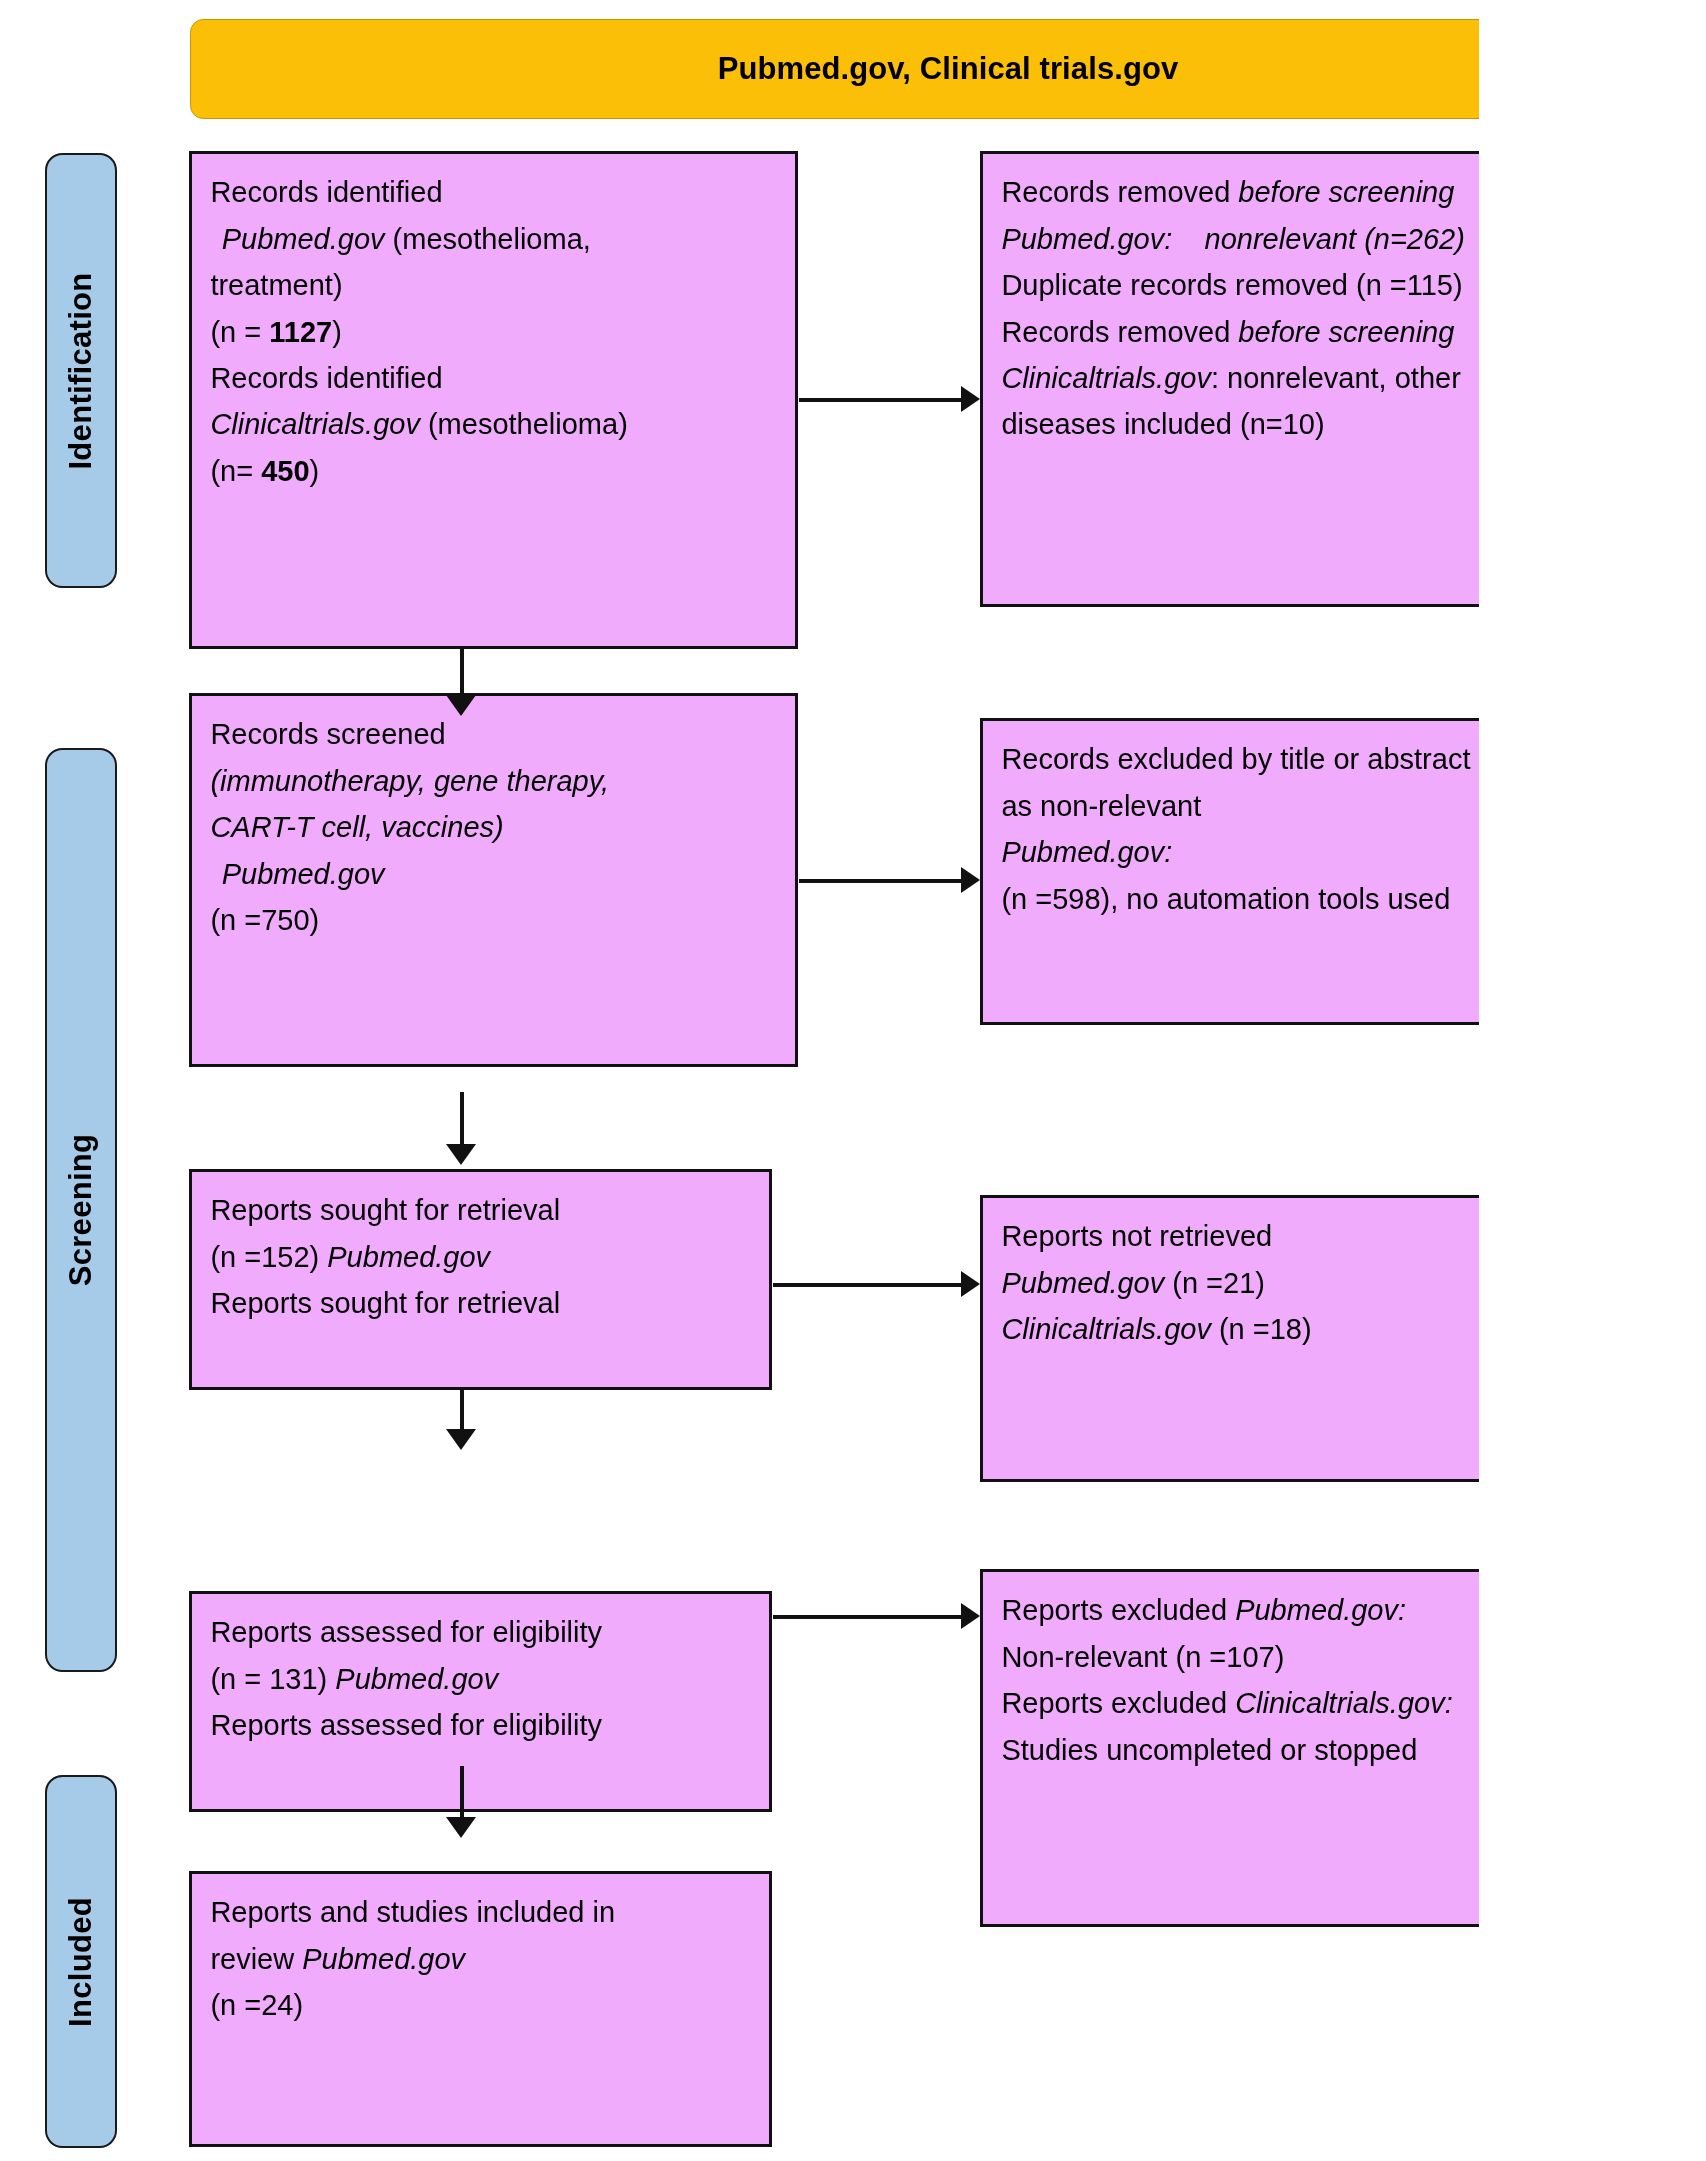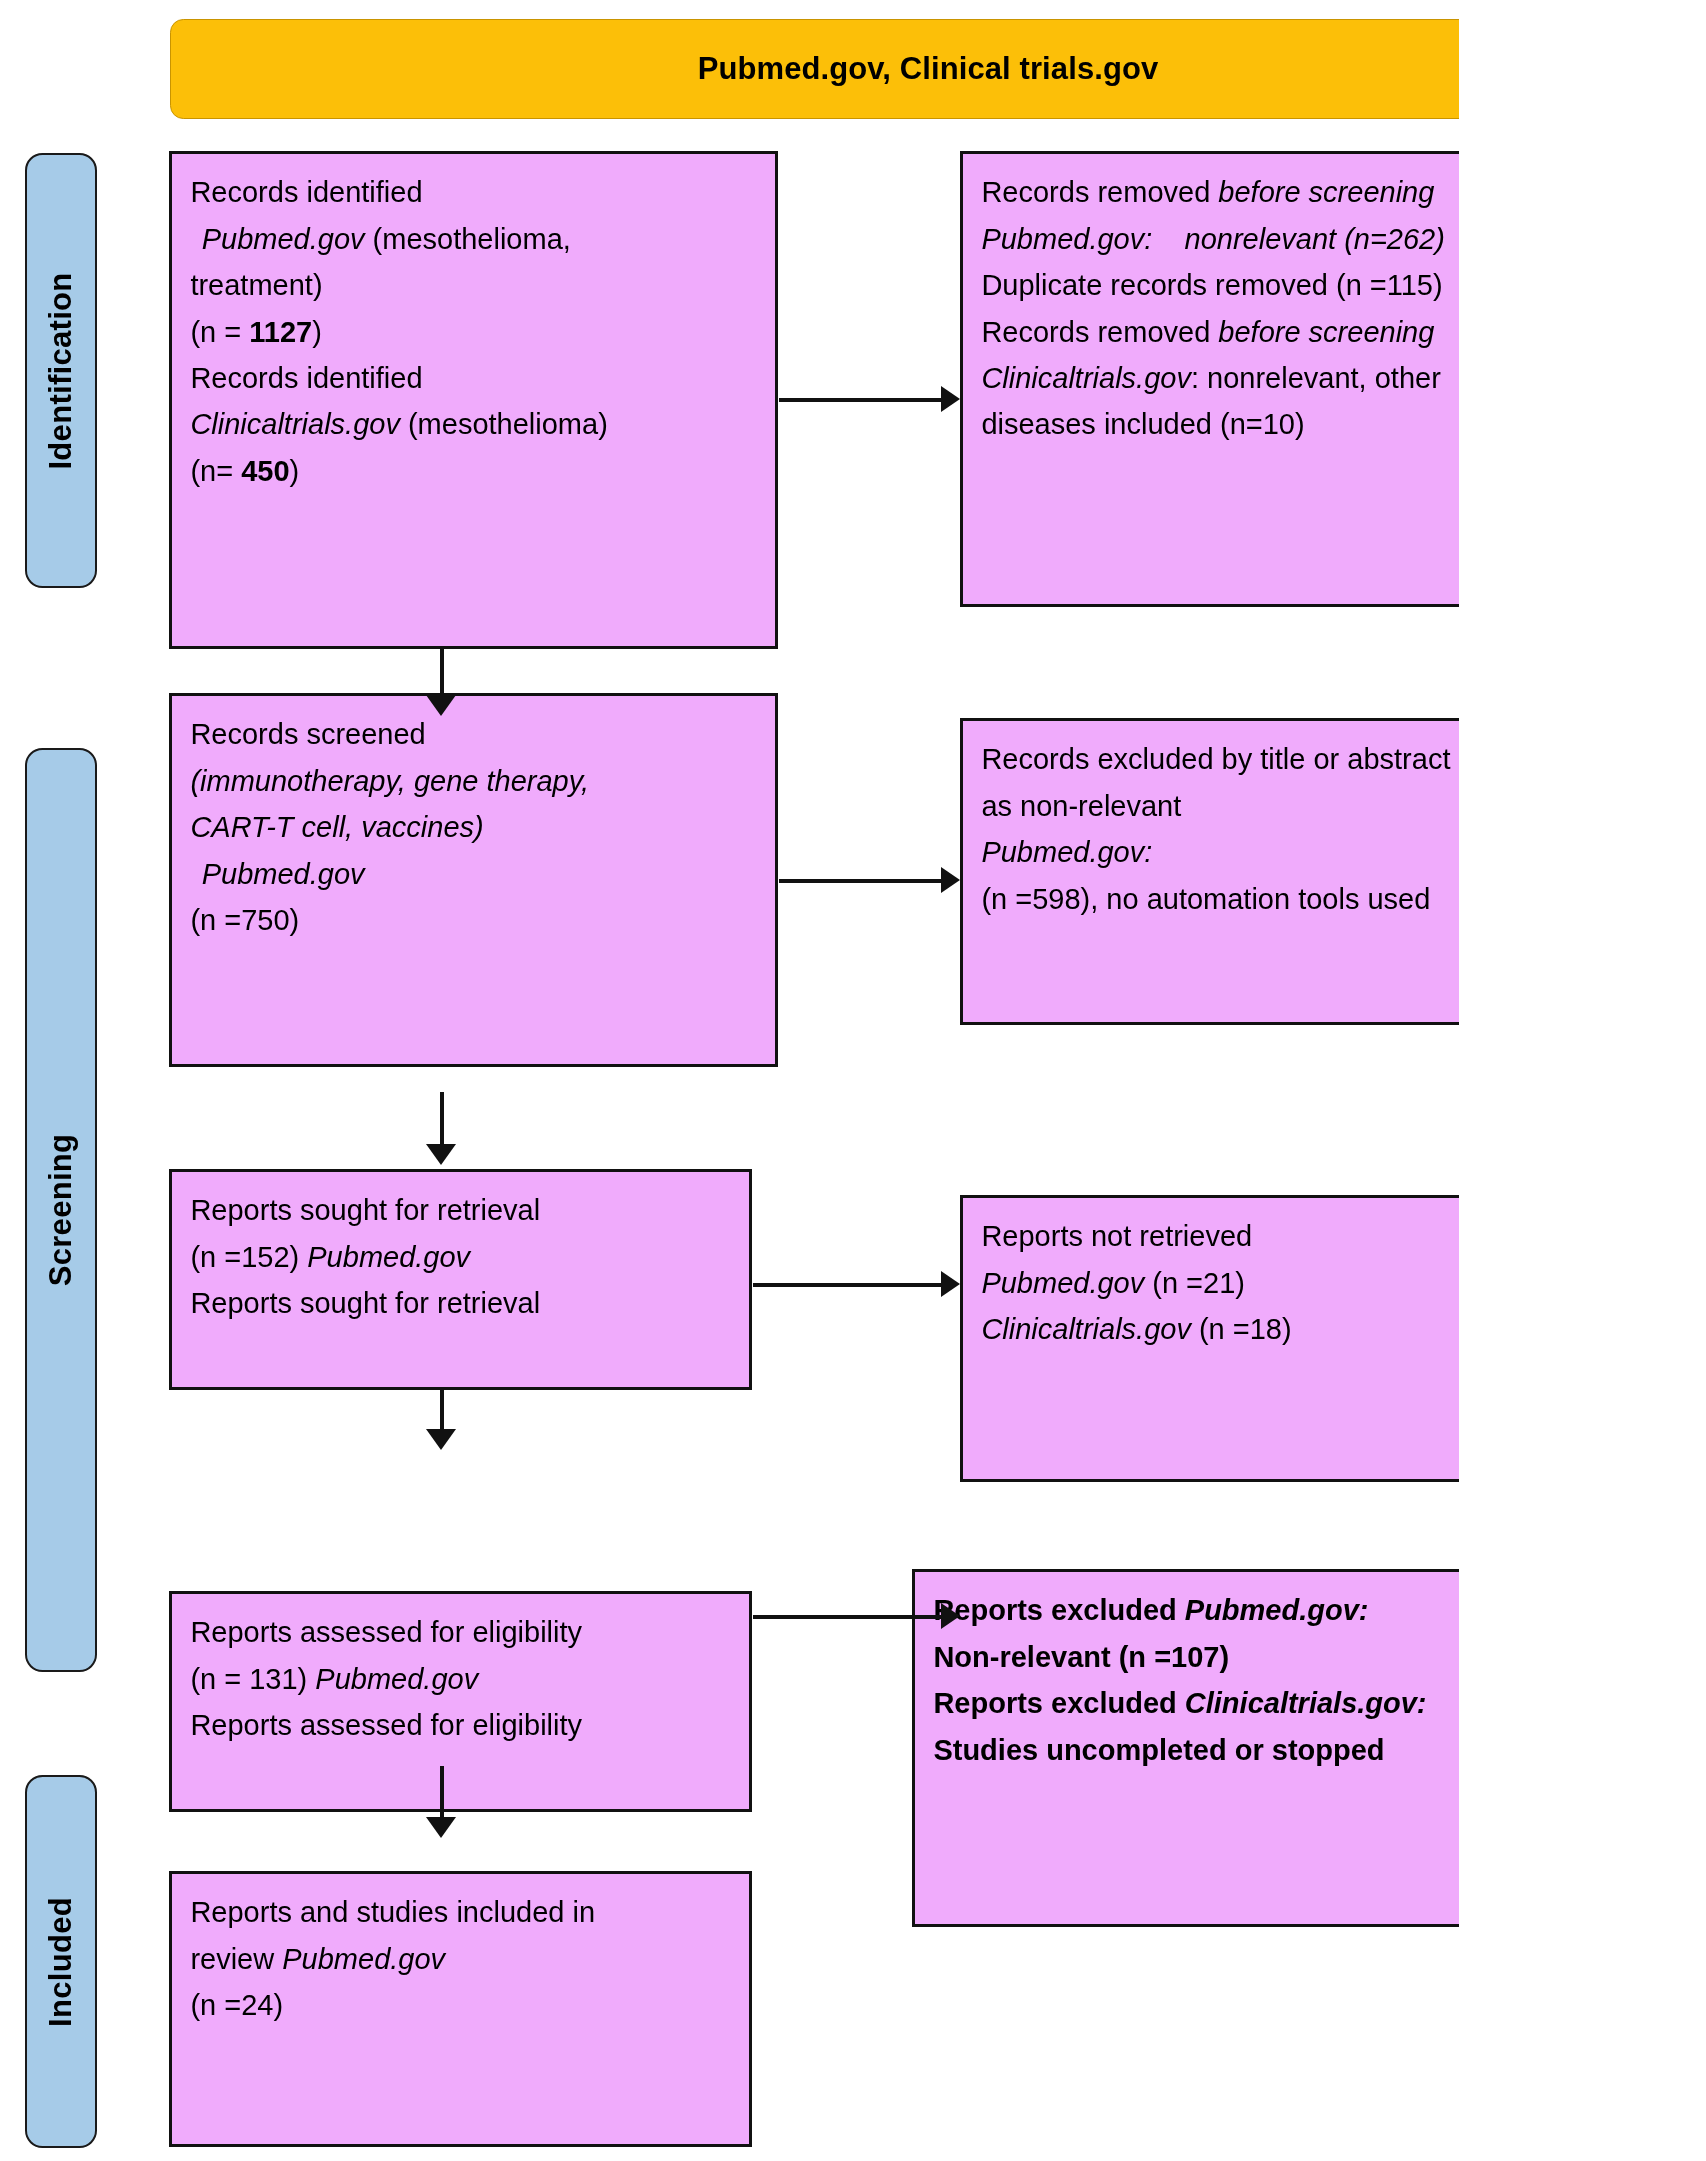--- a/index.html
+++ b/index.html
@@ -3,20 +3,21 @@
 <meta charset="utf-8">
 <style>
   html,body{margin:0;padding:0;background:#fff;}
   #page{
     position:relative;
     width:1459px;height:2161px;
     background:#ffffff;
     font-family:"Liberation Sans","DejaVu Sans",sans-serif;
     color:#000;
     overflow:hidden;
+    margin-left:20px;
   }
 
   
   .banner{
     position:absolute;
     left:170px;top:19px;width:1516px;height:100px;
     background:#FCBF08;
     border:1.5px solid #C99400;
     border-radius:13.3px;
     box-sizing:border-box;
@@ -66,21 +67,21 @@
   #box-identified        {left:169px;  top:151px;  width:609px; height:498px;}
   #box-screened          {left:169px;  top:693px; width:609px; height:374px;}
   #box-sought            {left:169px;  top:1169px; width:583px; height:221px;}
   #box-eligibility       {left:169px;  top:1591px; width:583px; height:221px;}
   #box-included          {left:169px;  top:1871px; width:583px; height:276px;}
 
   
   #box-removed           {left:960px; top:151px;  width:727px; height:456px;}
   #box-excluded-title    {left:960px; top:718px; width:727px; height:307px;}
   #box-not-retrieved     {left:960px; top:1195px; width:727px; height:287px;}
-  #box-reports-excluded  {left:912px; top:1569px; width:727px; height:358px;font-weight:bold;}
+  #box-reports-excluded  {left:960px; top:1569px; width:727px; height:358px;}
 
   
   .hline{position:absolute;height:3.6px;background:#111;}
   .vline{position:absolute;width:3.6px;background:#111;}
   .arrow-r{
     position:absolute;width:0;height:0;
     border-top:13.3px solid transparent;
     border-bottom:13.3px solid transparent;
     border-left:19.4px solid #111;
   }

